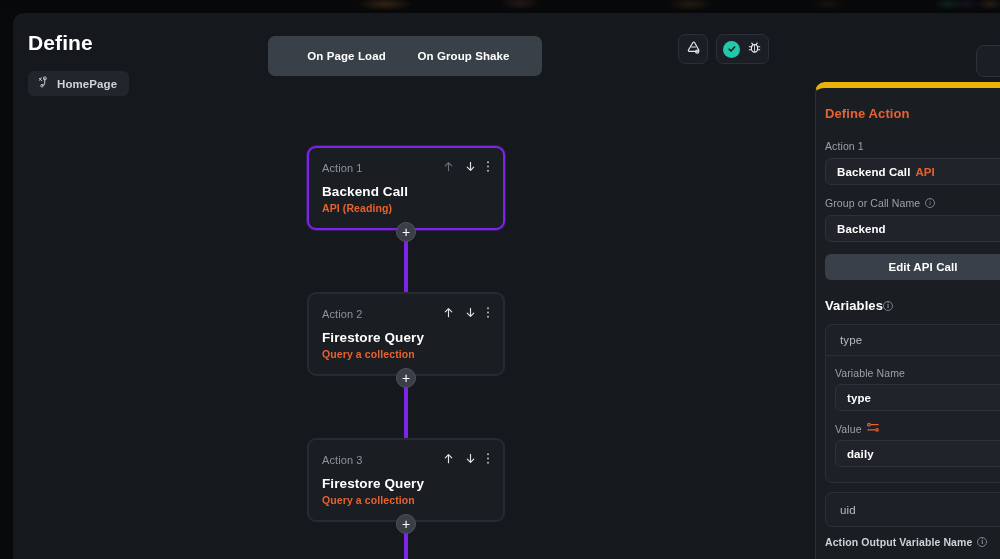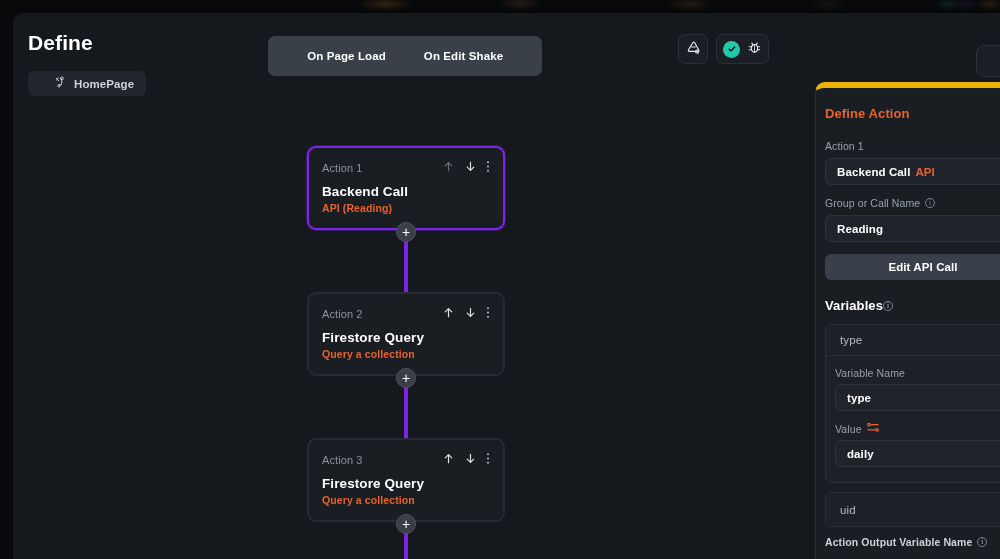--- a/index.html
+++ b/index.html
@@ -63,21 +63,21 @@
     letter-spacing: .1px;
   }
 
   .breadcrumb-chip {
     position: absolute;
     left: 15px; top: 58px;
     height: 25px;
     display: flex;
     align-items: center;
     gap: 7px;
-    padding: 0 12px 0 26px;
+    padding: 0 12px 0 9px;
     background: #22262c;
     border-radius: 6px;
   }
   .breadcrumb-chip .label {
     font-size: 11.5px;
     font-weight: bold;
     color: #cfd4da;
     letter-spacing: .1px;
   }
   .route-icon { display: block; }
@@ -381,21 +381,21 @@
             <path d="M9.5 3.2 L9.5 9 A2.4 2.4 0 0 1 6.6 11.4" stroke="#cfd4da" stroke-width="1.2" fill="none" stroke-linecap="round"></path>
             <rect x="8.1" y="1.3" width="3.2" height="3.2" rx=".6" fill="none" stroke="#cfd4da" stroke-width="1.1"></rect>
             <circle cx="6.1" cy="12" r="1.5" fill="none" stroke="#cfd4da" stroke-width="1.1"></circle>
           </svg>
         </span>
         <span class="label">HomePage</span>
       </div>
 
       <div class="tab-switch">
         <div class="tab active">On Page Load</div>
-        <div class="tab">On Edit Shake</div>
+        <div class="tab">On Group Shake</div>
       </div>
 
       <div class="tool-btn single">
         <span>
           <svg width="15" height="15" viewBox="0 0 16 16">
             <path d="M2.6 10.6 L7.4 2.6 a1 1 0 0 1 1.7 0 L13.6 10.6 a1 1 0 0 1 -.9 1.5 H3.5 a1 1 0 0 1 -.9 -1.5 Z" fill="none" stroke="#e7eaee" stroke-width="1.25" stroke-linejoin="round"></path>
             <path d="M5.6 7.4 h4.9" stroke="#e7eaee" stroke-width="1.15"></path>
             <circle cx="11.9" cy="12.4" r="1.7" fill="#1b1f25" stroke="#e7eaee" stroke-width="1.1"></circle>
             <path d="M11.9 11.2 v2.4 M10.7 12.4 h2.4" stroke="#e7eaee" stroke-width="1"></path>
           </svg>
@@ -525,21 +525,21 @@
         <span class="val">Backend Call</span>
         <span class="val accent">API</span>
       </div>
 
       <div class="field-label">
         <span>Group or Call Name</span>
         <span class="info-dot">i</span>
       </div>
 
       <div class="field-box">
-        <span class="val">Reading</span>
+        <span class="val">Backend</span>
       </div>
 
       <div class="primary-btn">Edit API Call</div>
 
       <div class="section-title">
         <span>Variables</span>
         <span class="info-dot">i</span>
       </div>
 
       <div class="var-card">

